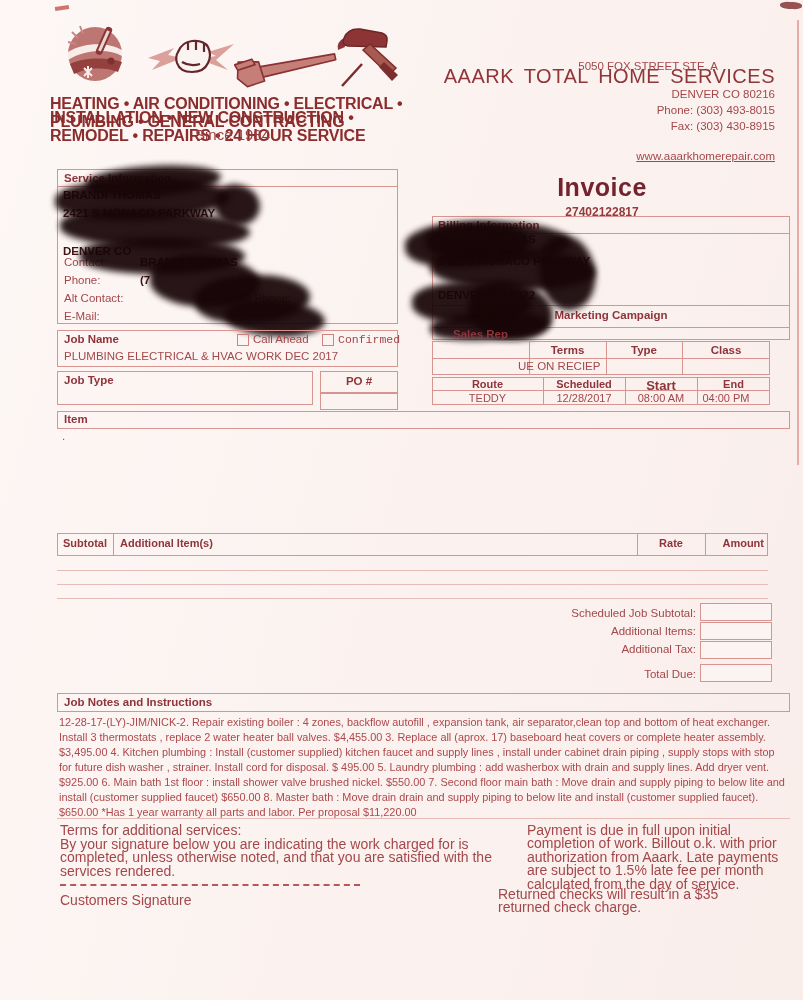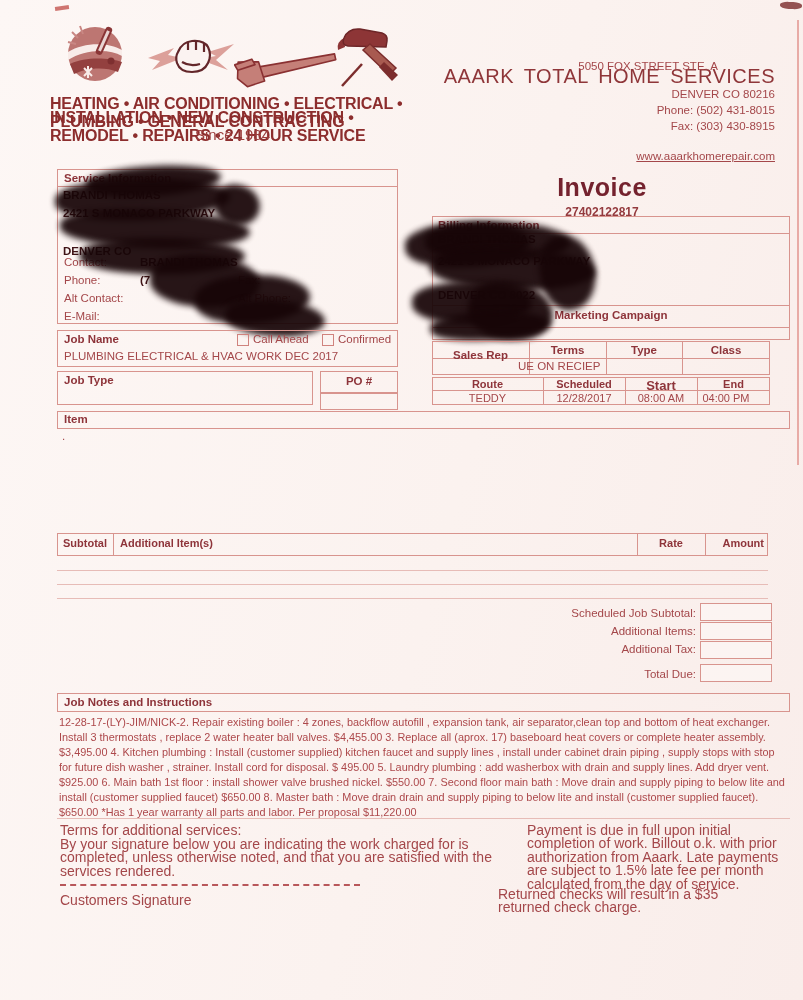--- a/index.html
+++ b/index.html
@@ -83,21 +83,21 @@
       <line x1="10" y1="66" x2="30" y2="44" stroke="#7c2d2d" stroke-width="2.5"></line>
     </svg>
     <div class="abs tagline" style="left:0;top:81px;width:365px;">HEATING • AIR CONDITIONING • ELECTRICAL • PLUMBING • GENERAL CONTRACTING</div>
     <div class="abs tagline" style="left:0;top:95px;width:365px;">INSTALLATION • NEW CONSTRUCTION • REMODEL • REPAIRS • 24 HOUR SERVICE</div>
     <div class="abs ctr" style="left:0;top:112px;width:365px;font-size:15px;color:#9c3d3d;">Since 1984</div>
   </div>
 
   <div class="abs rt" style="left:430px;top:28px;width:345px;font-size:20px;color:#8f3639;word-spacing:4px;letter-spacing:.5px;margin-top:37px;">AAARK TOTAL HOME SERVICES</div>
   <div class="abs rt" style="left:373px;top:60px;width:345px;">5050 FOX STREET STE. A</div>
   <div class="abs rt" style="left:430px;top:88px;width:345px;">DENVER CO 80216</div>
-  <div class="abs rt" style="left:430px;top:104px;width:345px;">Phone: (502) 431-8015</div>
+  <div class="abs rt" style="left:430px;top:104px;width:345px;">Phone: (303) 493-8015</div>
   <div class="abs rt" style="left:430px;top:120px;width:345px;">Fax: (303) 430-8915</div>
   <div class="abs rt" style="left:430px;top:150px;width:345px;text-decoration:underline;">www.aaarkhomerepair.com</div>
 
   <div class="box" style="left:57px;top:169px;width:341px;height:155px;"></div>
   <div class="abs hdr" style="left:64px;top:172px;">Service Information</div>
   <div class="hline" style="left:57px;top:186px;width:341px;"></div>
   <div class="abs dark" style="left:63px;top:189px;">BRANDI THOMAS</div>
   <div class="abs dark" style="left:63px;top:207px;">2421 S MONACO PARKWAY</div>
   <div class="abs dark" style="left:63px;top:245px;">DENVER CO</div>
   <div class="abs" style="left:64px;top:256px;">Contact:</div>
@@ -137,21 +137,21 @@
   <div class="blob" style="left:412px;top:282px;width:120px;height:42px;"></div>
   <div class="blob" style="left:468px;top:282px;width:85px;height:58px;transform:rotate(8deg);"></div>
   <div class="blob" style="left:430px;top:312px;width:120px;height:28px;transform:rotate(-3deg);"></div>
   <div class="blob" style="left:540px;top:235px;width:55px;height:75px;transform:rotate(-10deg);"></div>
 
   <div class="box" style="left:432px;top:341px;width:338px;height:34px;"></div>
   <div class="hline" style="left:432px;top:358px;width:338px;"></div>
   <div class="vline" style="left:529px;top:341px;height:34px;"></div>
   <div class="vline" style="left:606px;top:341px;height:34px;"></div>
   <div class="vline" style="left:682px;top:341px;height:34px;"></div>
-  <div class="abs ctr hdr" style="left:432px;top:349px;width:97px;">Sales Rep</div>
+  <div class="abs ctr hdr" style="left:432px;top:328px;width:97px;">Sales Rep</div>
   <div class="abs ctr hdr" style="left:529px;top:344px;width:77px;">Terms</div>
   <div class="abs ctr hdr" style="left:606px;top:344px;width:76px;">Type</div>
   <div class="abs ctr hdr" style="left:682px;top:344px;width:88px;">Class</div>
   <div class="abs" style="left:518px;top:360px;">UE ON RECIEP</div>
 
   <div class="box" style="left:432px;top:377px;width:338px;height:28px;"></div>
   <div class="hline" style="left:432px;top:390px;width:338px;"></div>
   <div class="vline" style="left:543px;top:377px;height:28px;"></div>
   <div class="vline" style="left:625px;top:377px;height:28px;"></div>
   <div class="vline" style="left:697px;top:377px;height:28px;"></div>
@@ -162,21 +162,21 @@
   <div class="abs ctr" style="left:432px;top:392px;width:111px;font-size:11px;">TEDDY</div>
   <div class="abs ctr" style="left:543px;top:392px;width:82px;font-size:11px;">12/28/2017</div>
   <div class="abs ctr" style="left:625px;top:392px;width:72px;font-size:11px;">08:00 AM</div>
   <div class="abs ctr" style="left:697px;top:392px;width:58px;font-size:11px;">04:00 PM</div>
 
   <div class="box" style="left:57px;top:330px;width:341px;height:37px;"></div>
   <div class="abs hdr" style="left:64px;top:333px;">Job Name</div>
   <span class="cb abs" style="left:237px;top:334px;"></span>
   <div class="abs" style="left:253px;top:333px;">Call Ahead</div>
   <span class="cb abs" style="left:322px;top:334px;"></span>
-  <div class="abs" style="left:338px;top:333px;">Confirmed</div>
+  <div class="abs" style="left:338px;top:333px;font-family:Liberation Mono, monospace;">Confirmed</div>
   <div class="abs" style="left:64px;top:350px;">PLUMBING ELECTRICAL &amp; HVAC WORK DEC 2017</div>
 
   <div class="box" style="left:57px;top:371px;width:256px;height:34px;"></div>
   <div class="abs hdr" style="left:64px;top:374px;">Job Type</div>
   <div class="box" style="left:320px;top:371px;width:78px;height:22px;"></div>
   <div class="abs ctr hdr" style="left:320px;top:375px;width:78px;">PO #</div>
   <div class="box" style="left:320px;top:393px;width:78px;height:17px;"></div>
 
   <div class="box" style="left:57px;top:411px;width:733px;height:18px;"></div>
   <div class="abs hdr" style="left:64px;top:413px;">Item</div>

